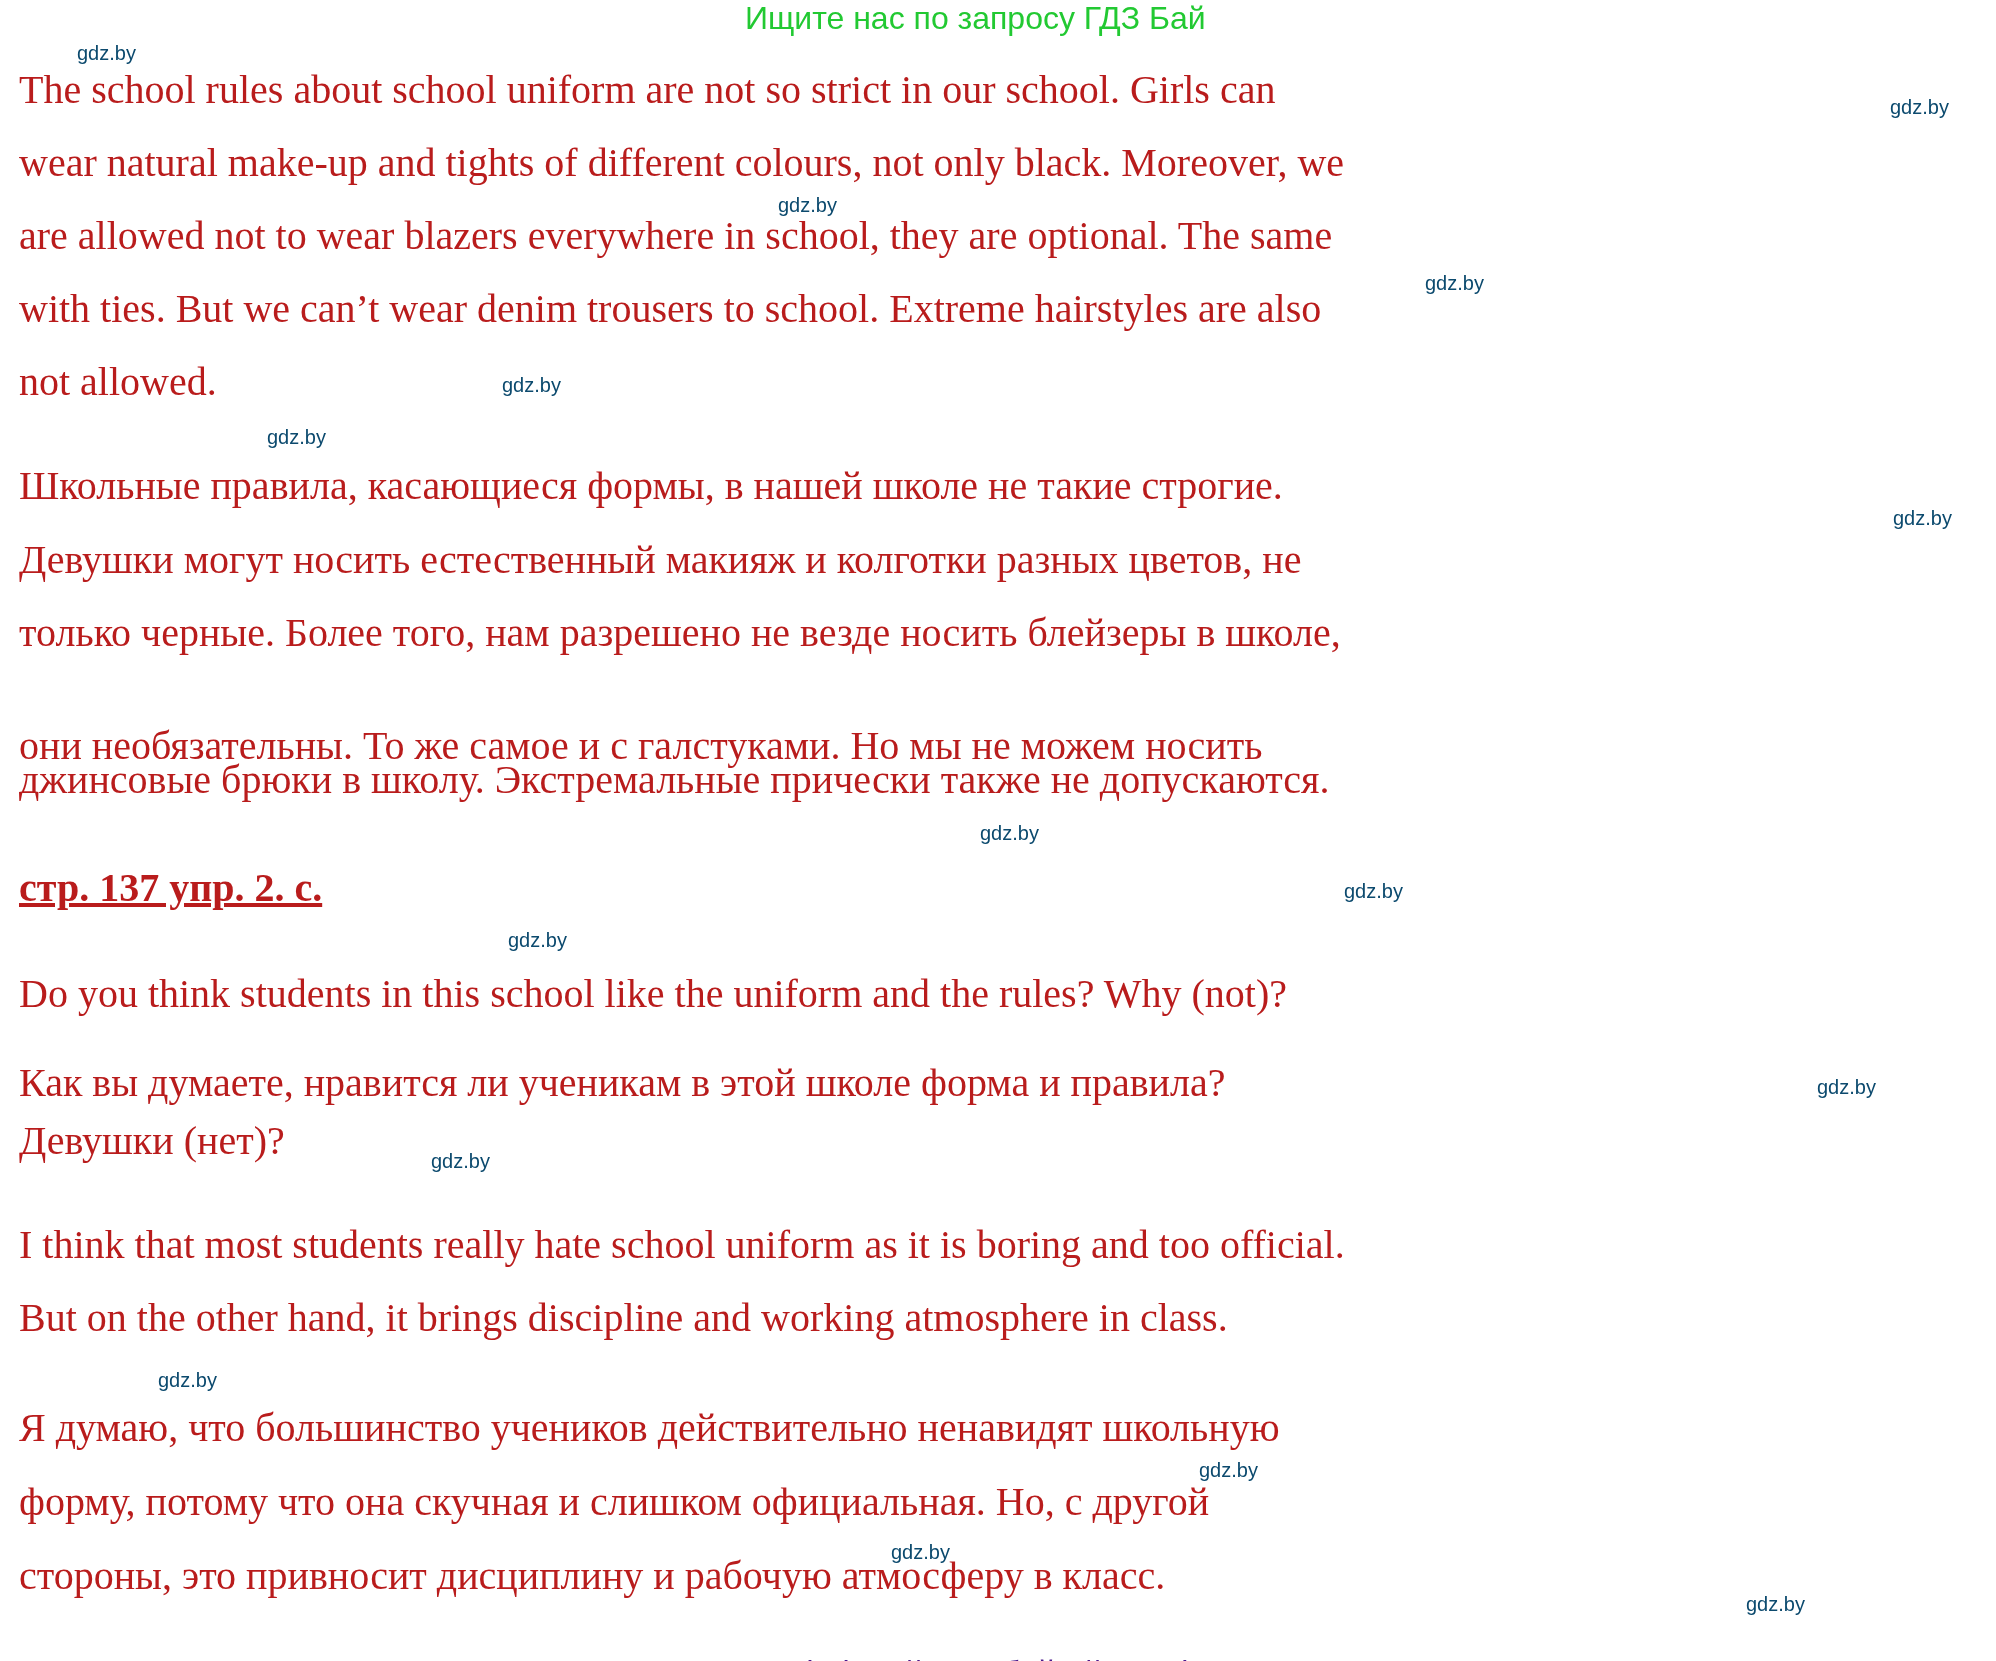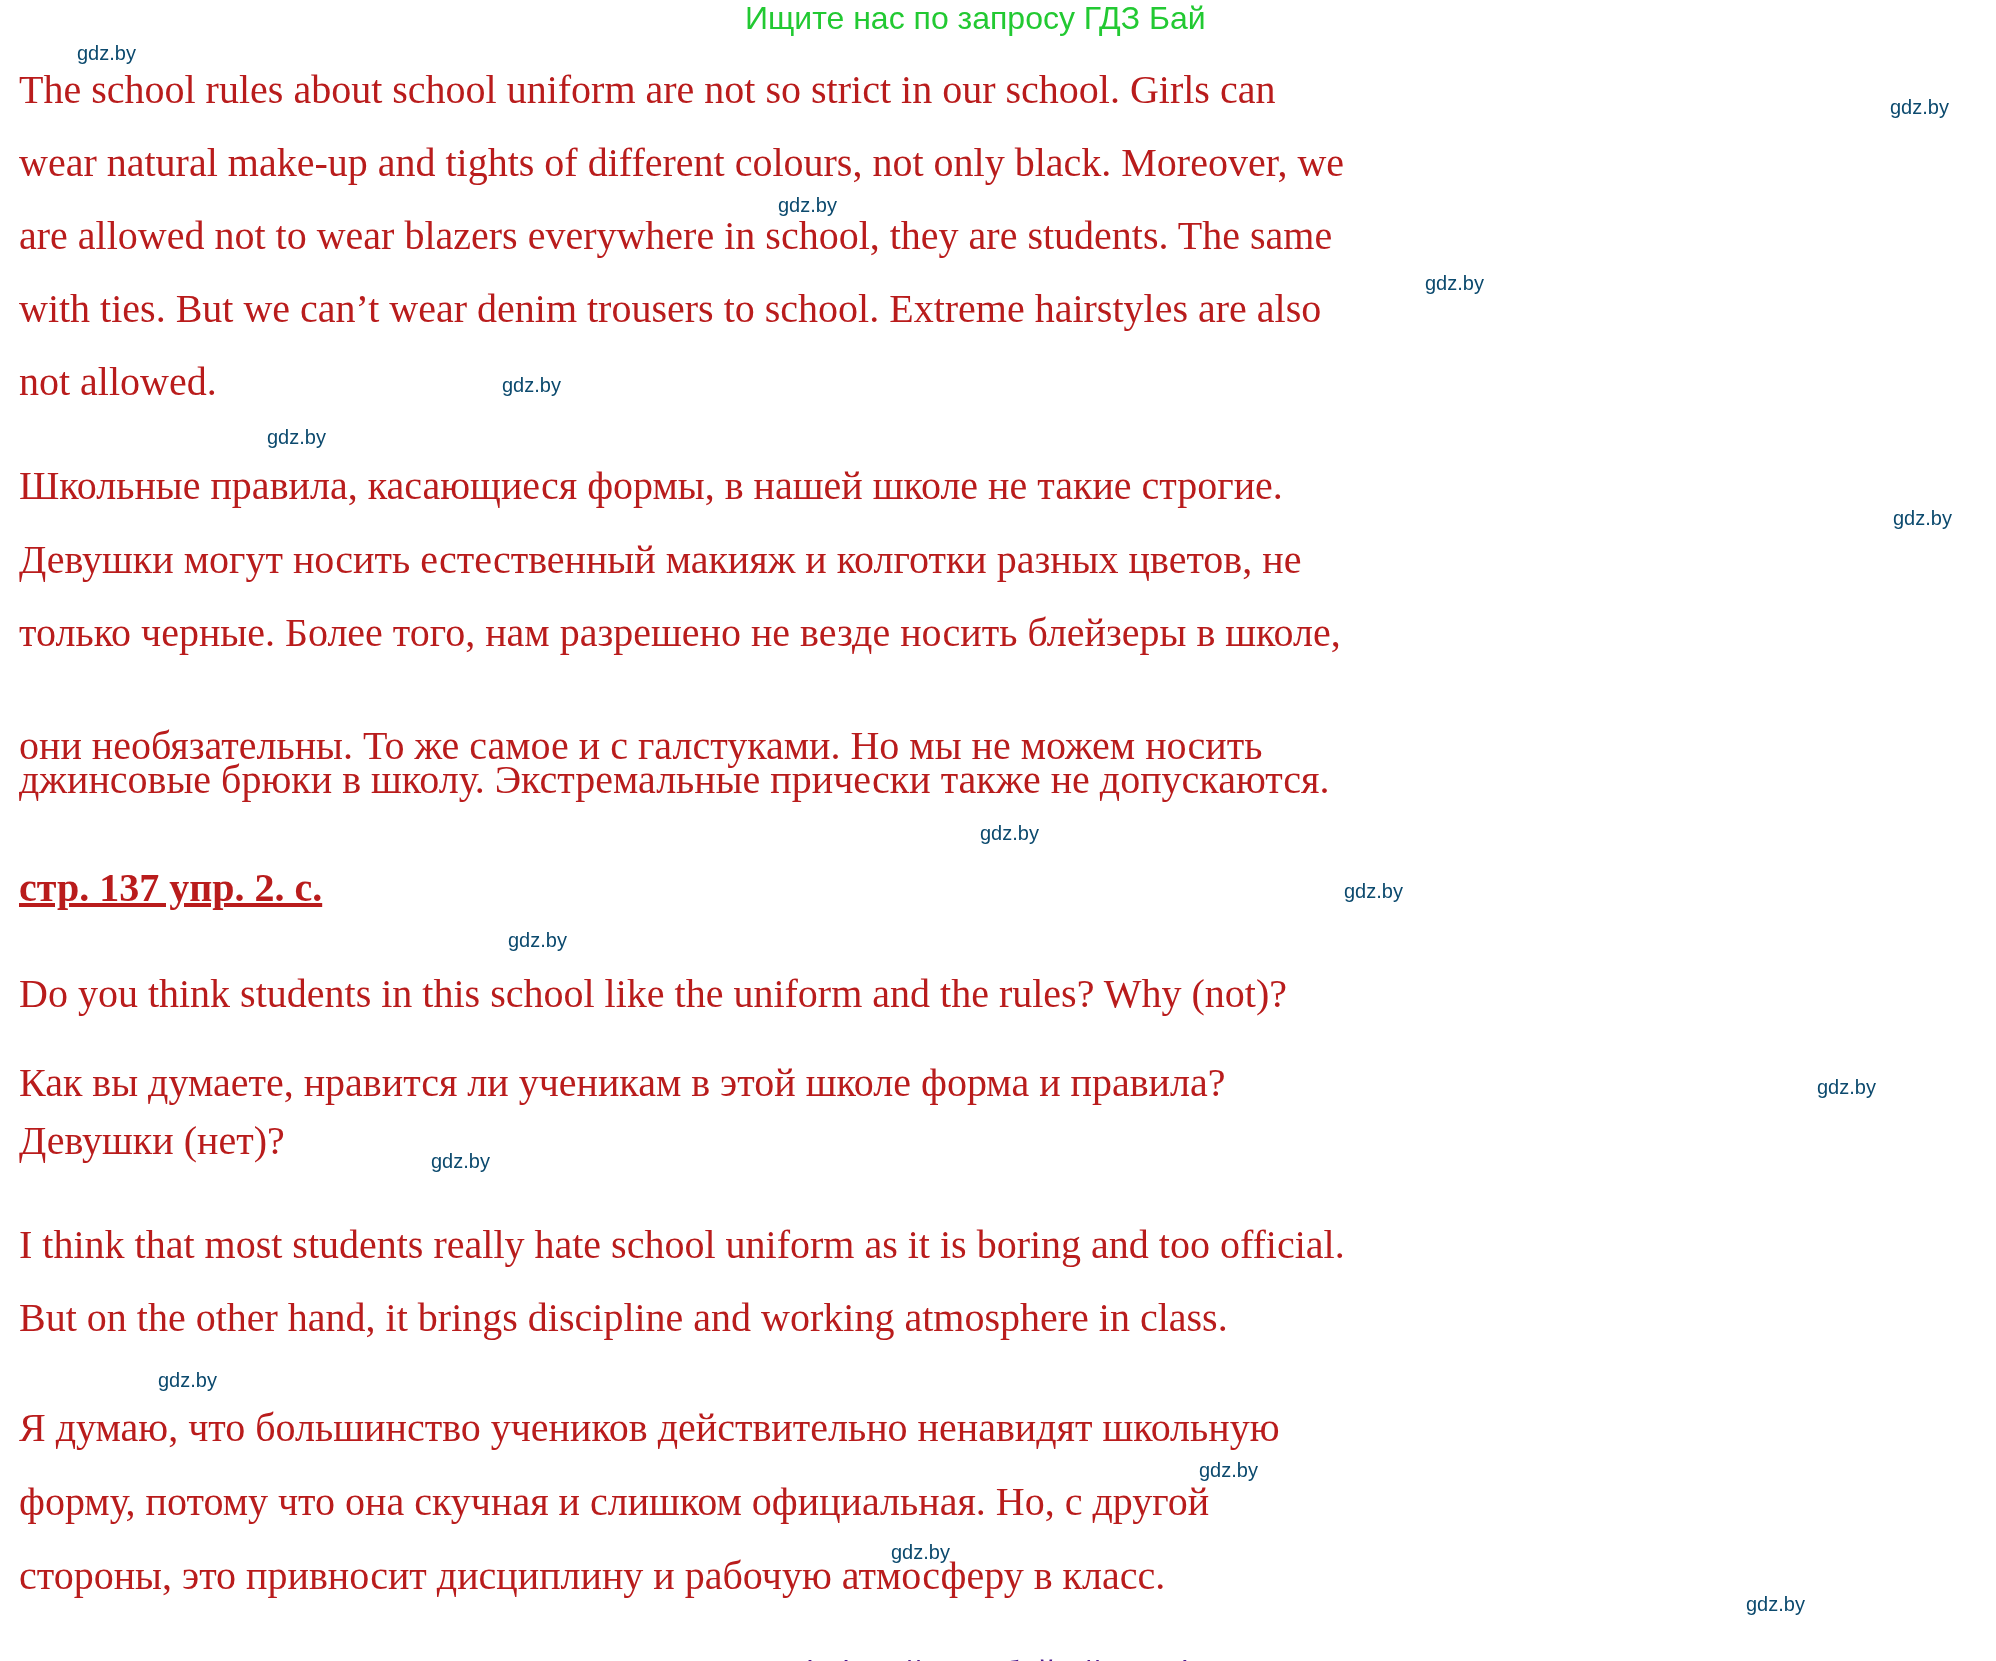--- a/index.html
+++ b/index.html
@@ -27,21 +27,21 @@
     margin-top:32px;
   }
 </style>
 </head>
 <body>
 
 <div class="top-banner" style="color:#22c932;">Ищите нас по запросу ГДЗ Бай</div>
 
 <div class="line" style="top:60px;">The school rules about school uniform are not so strict in our school. Girls can</div>
 <div class="line" style="top:133px;">wear natural make-up and tights of different colours, not only black. Moreover, we</div>
-<div class="line" style="top:206px;">are allowed not to wear blazers everywhere in school, they are students. The same</div>
+<div class="line" style="top:206px;">are allowed not to wear blazers everywhere in school, they are optional. The same</div>
 <div class="line" style="top:279px;">with ties. But we can’t wear denim trousers to school. Extreme hairstyles are also</div>
 <div class="line" style="top:352px;">not allowed.</div>
 
 <div class="line" style="top:456px;">Школьные правила, касающиеся формы, в нашей школе не такие строгие.</div>
 <div class="line" style="top:530px;">Девушки могут носить естественный макияж и колготки разных цветов, не</div>
 <div class="line" style="top:603px;">только черные. Более того, нам разрешено не везде носить блейзеры в школе,</div>
 <div class="line" style="top:676px;margin-top:40px;">они необязательны. То же самое и с галстуками. Но мы не можем носить</div>
 <div class="line" style="top:750px;">джинсовые брюки в школу. Экстремальные прически также не допускаются.</div>
 
 <div class="line heading" style="top:858px;text-decoration:underline;">стр. 137 упр. 2. с.</div>

